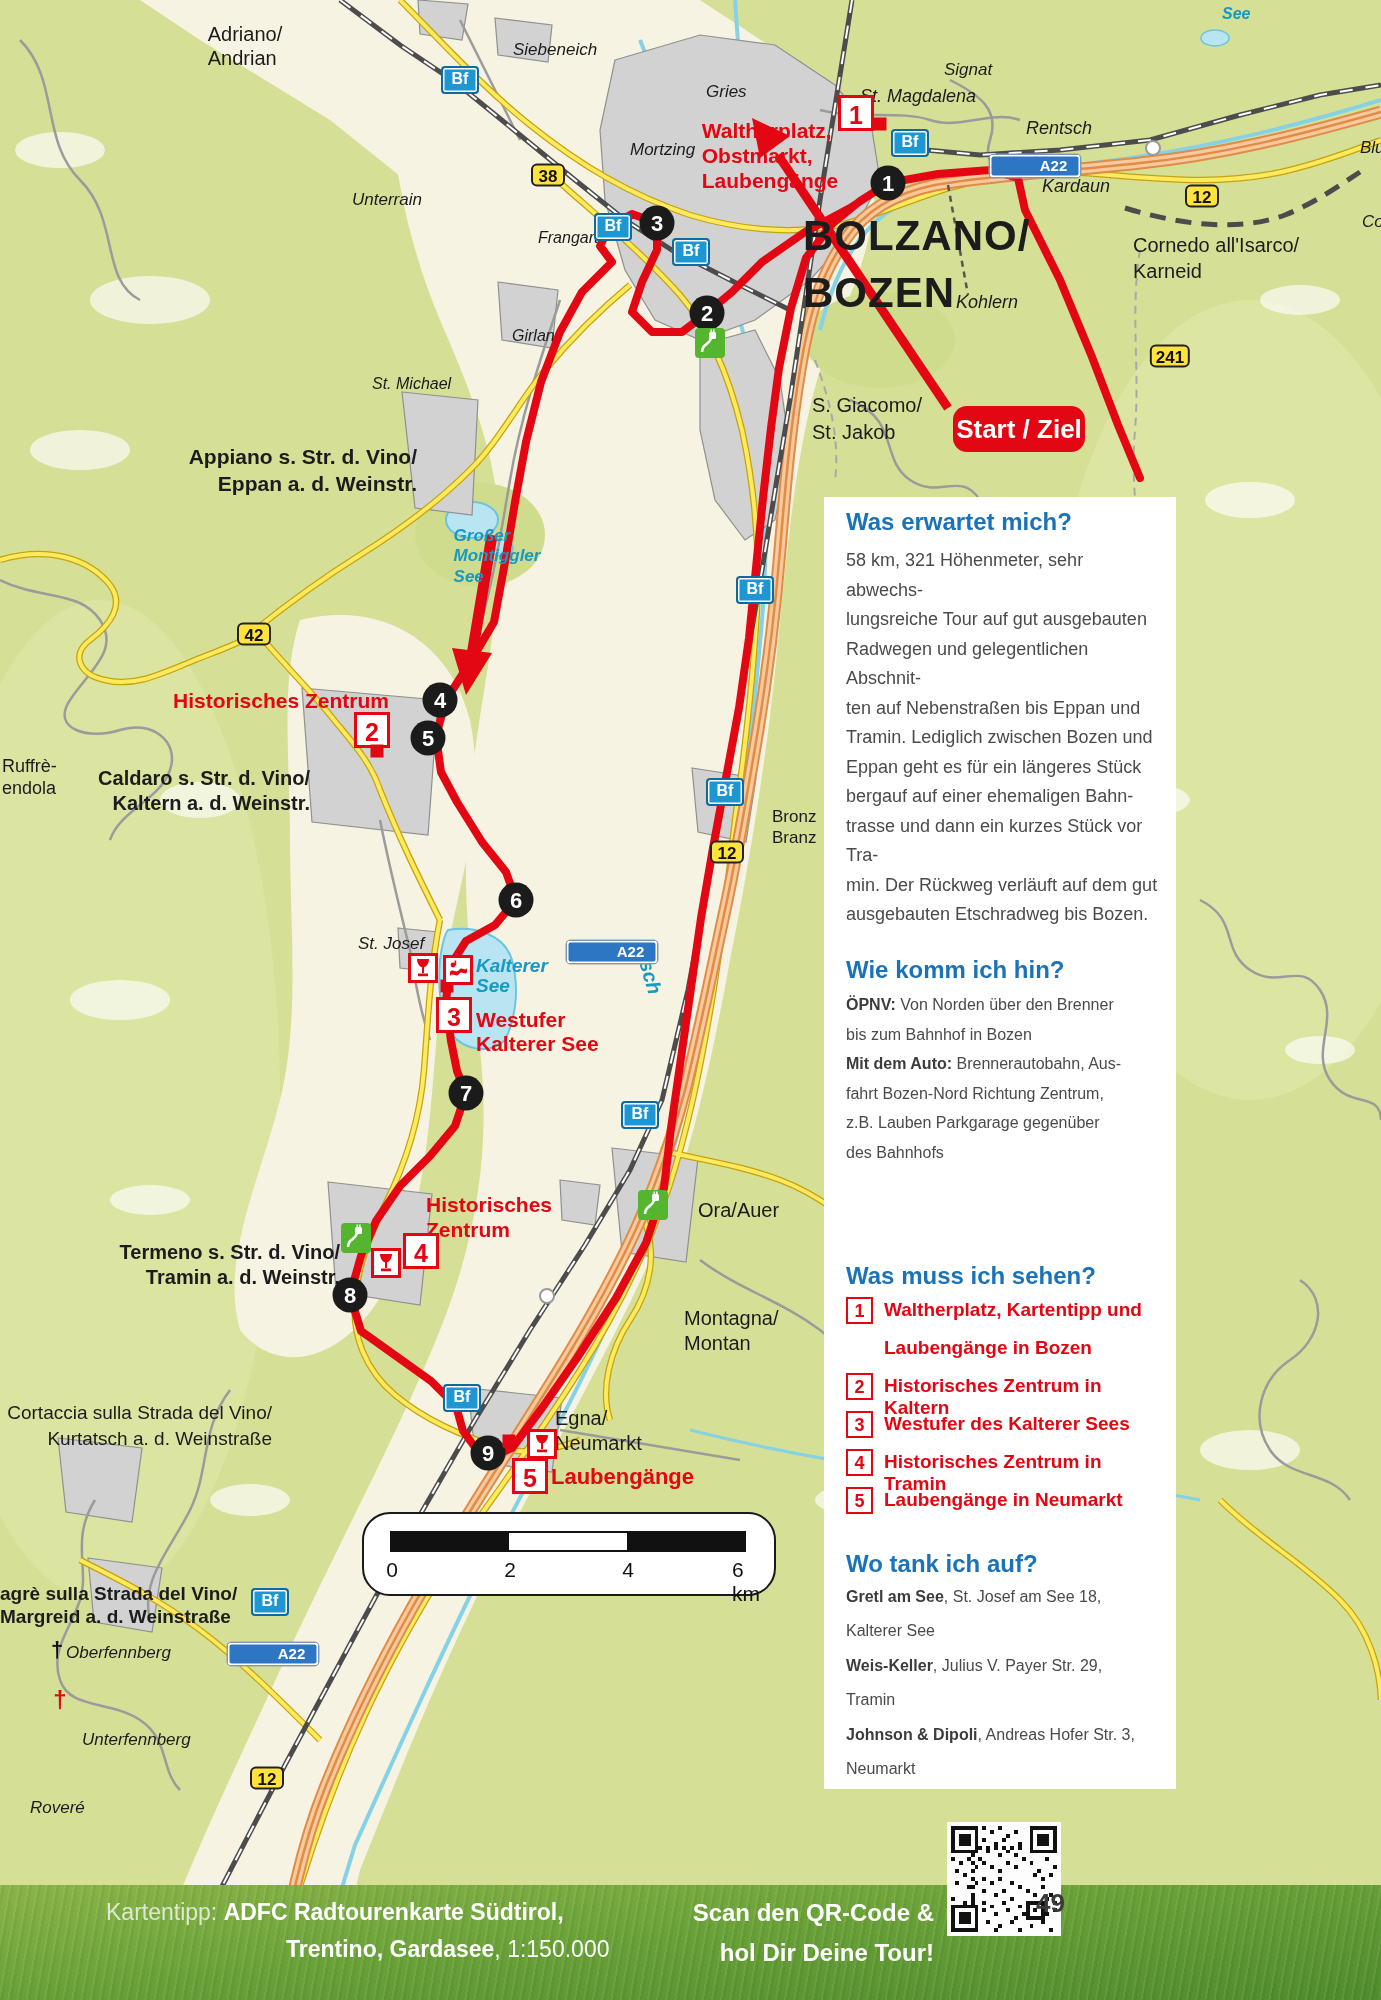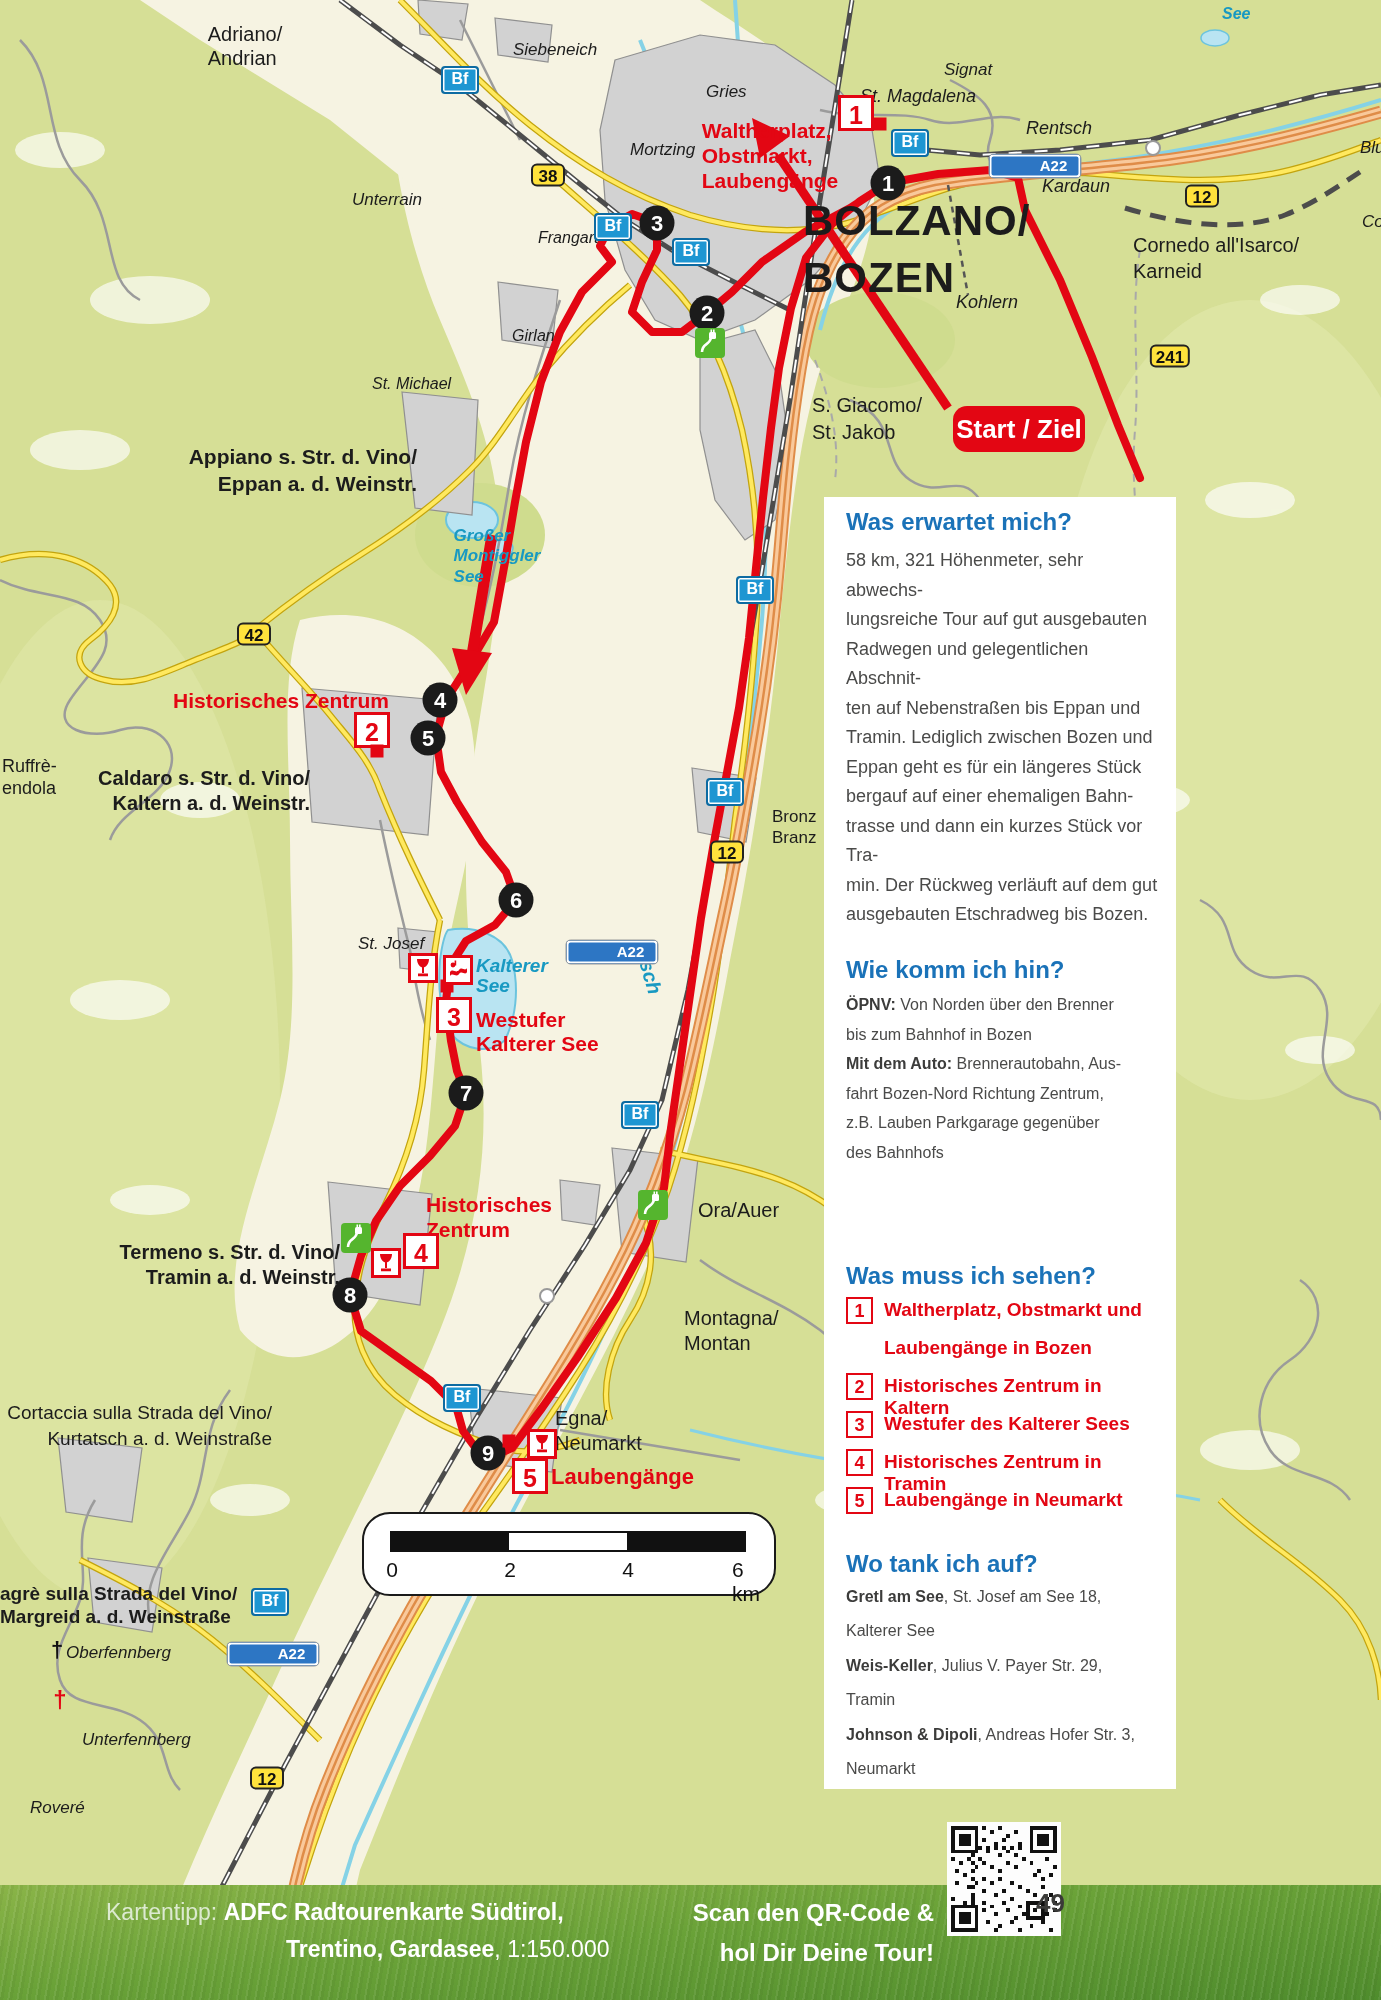--- a/index.html
+++ b/index.html
@@ -8,21 +8,21 @@
   .map-svg{position:absolute;left:0;top:0;}
   
   .lbl{position:absolute;color:#1c1c1c;white-space:pre-line;line-height:1.2;}
   .it{font-style:italic}
   .b{font-weight:bold}
   .ctr{transform:translateX(-50%);text-align:left;}
   .rt{text-align:right;}.s16{font-size:16px}.s17{font-size:17px}.s18{font-size:18px}
   .s19{font-size:19px}.s20{font-size:20px}.s21{font-size:21px}.s22{font-size:22px}
   .red{color:#e30613;font-weight:bold;}
   .cyan{color:#1899c2;font-weight:bold;font-style:italic;}
-  .bolzano{font-size:42px;font-weight:bold;line-height:57px;letter-spacing:1px;}
+  .bolzano{font-size:42px;font-weight:bold;line-height:57px;letter-spacing:1px;margin-top:15px;}
   
   .bf{position:absolute;width:34px;height:24px;background:#1e96d2;border:2px solid #0d6ba2;
       border-radius:4px;color:#fff;font-weight:bold;font-size:16px;text-align:center;line-height:22px;
       transform:translate(-50%,-50%);box-shadow:0 0 0 1.5px #fff inset;}
   .a22{position:absolute;width:54px;height:23px;background:#2d76c4;border:1.5px solid #9a9a9a;
       border-radius:5px;color:#fff;font-weight:bold;font-size:15px;text-align:center;line-height:21px;
       transform:translate(-50%,-50%);box-shadow:0 0 0 2px #fff inset;padding-left:37px;}
   .yb{position:absolute;background:#ffe23c;border:2.5px solid #222;border-radius:6px;color:#111;
       font-weight:bold;font-size:17px;text-align:center;line-height:21px;min-width:34px;height:23px;
       padding:0 4px;box-sizing:border-box;transform:translate(-50%,-50%);}
@@ -409,21 +409,21 @@
     <div class="ph" style="top:459px">Wie komm ich hin?</div>
     <div class="pline" style="top:499px"><b>ÖPNV:</b><span> Von Norden über den Brenner</span></div>
     <div class="pline" style="top:529px">bis zum Bahnhof in Bozen</div>
     <div class="pline" style="top:558px"><b>Mit dem Auto:</b><span> Brennerautobahn, Aus-</span></div>
     <div class="pline" style="top:588px">fahrt Bozen-Nord Richtung Zentrum,</div>
     <div class="pline" style="top:617px">z.B. Lauben Parkgarage gegenüber</div>
     <div class="pline" style="top:647px">des Bahnhofs</div>
 
     <div class="ph" style="top:765px">Was muss ich sehen?</div>
     <div class="numbox" style="top:800px">1</div>
-    <div class="itext" style="top:802px">Waltherplatz, Obstmarkt und</div>
+    <div class="itext" style="top:802px">Waltherplatz, Kartentipp und</div>
     <div class="itext" style="top:840px">Laubengänge in Bozen</div>
     <div class="numbox" style="top:876px">2</div>
     <div class="itext" style="top:878px">Historisches Zentrum in Kaltern</div>
     <div class="numbox" style="top:914px">3</div>
     <div class="itext" style="top:916px">Westufer des Kalterer Sees</div>
     <div class="numbox" style="top:952px">4</div>
     <div class="itext" style="top:954px">Historisches Zentrum in Tramin</div>
     <div class="numbox" style="top:990px">5</div>
     <div class="itext" style="top:992px">Laubengänge in Neumarkt</div>
 

